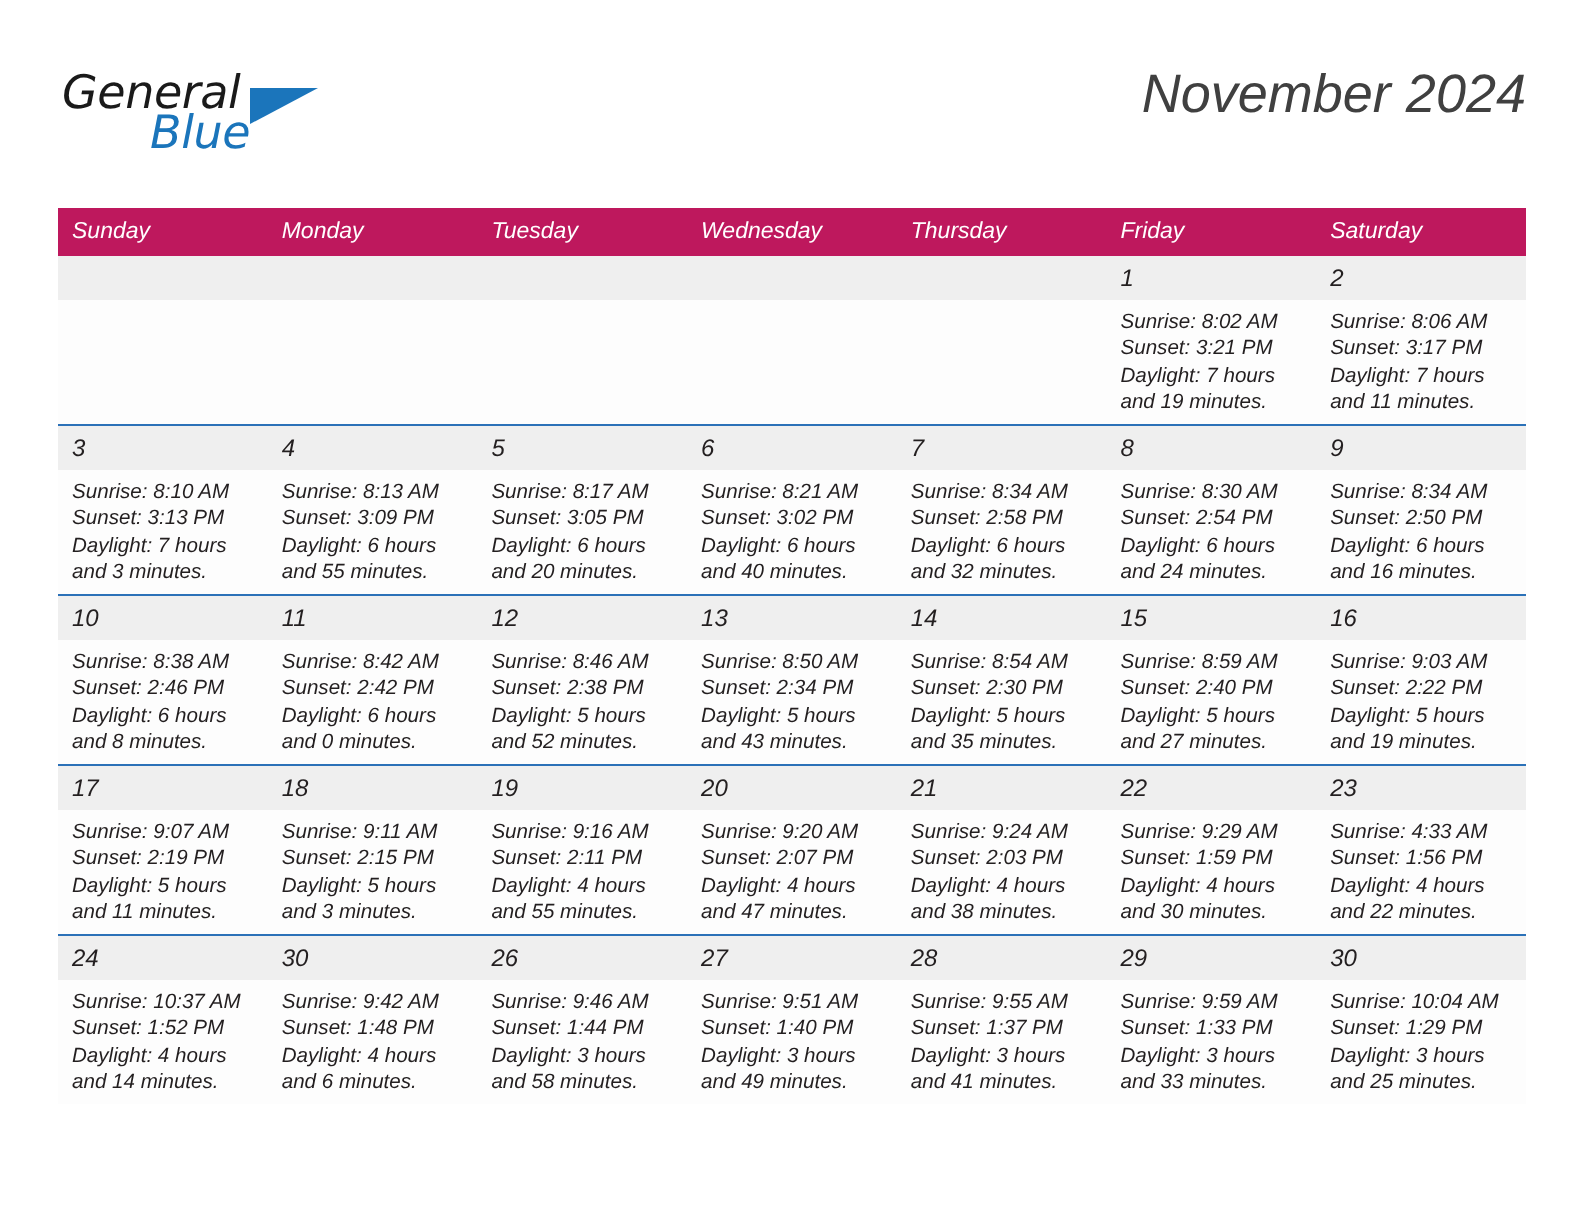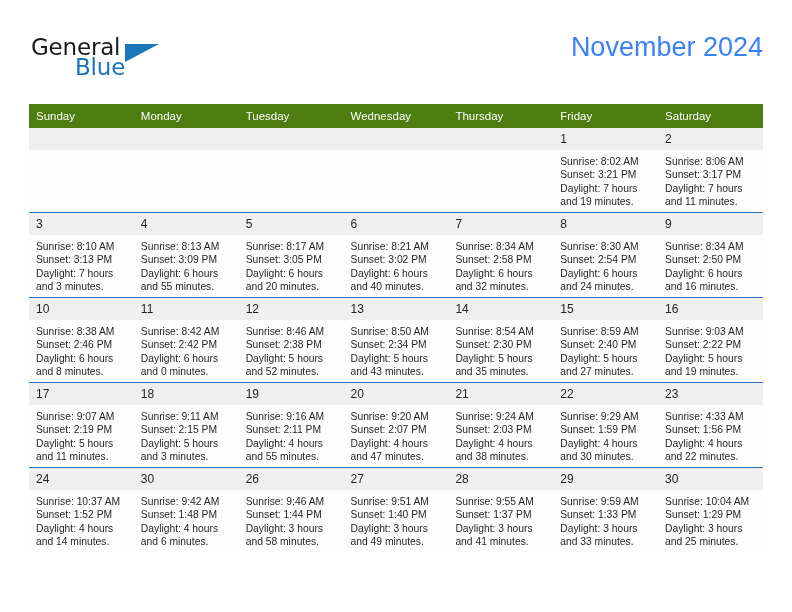--- a/index.html
+++ b/index.html
@@ -12,20 +12,21 @@
     height: 612px;
     font-family: "Liberation Sans", sans-serif;
     color: #231f20;
     overflow: hidden;
   }
   .page {
     position: relative;
     width: 792px;
     height: 540px;
     box-sizing: border-box;
+    font-style: italic;
   }
 
   
   .header {
     position: absolute;
     left: 29px;
     top: 30px;
     right: 29px;
     height: 68px;
   }
@@ -70,21 +71,21 @@
 
   .title-block {
     position: absolute;
     right: 0;
     top: 0;
     text-align: right;
   }
   .cal-title {
     font-size: 27px;
     font-weight: 400;
-    color: #3b82f6;
+    color: #404040;
     line-height: 34px;
     white-space: nowrap;
   }
   .cal-subtitle {
     font-size: 14.5px;
     font-weight: 400;
     color: #231f20;
     line-height: 20px;
     margin-top: 6px;
     white-space: nowrap;
@@ -93,21 +94,21 @@
   
   .calendar {
     position: absolute;
     left: 29px;
     top: 104px;
     width: 734px;
     border-collapse: collapse;
     table-layout: fixed;
   }
   .calendar th {
-    background: #4d7c0f;
+    background: #be185d;
     color: #ffffff;
     font-size: 11.5px;
     font-weight: 400;
     text-align: left;
     padding: 6px 0 6px 7px;
     height: 11px;
     border: none;
   }
   .calendar td {
     vertical-align: top;

